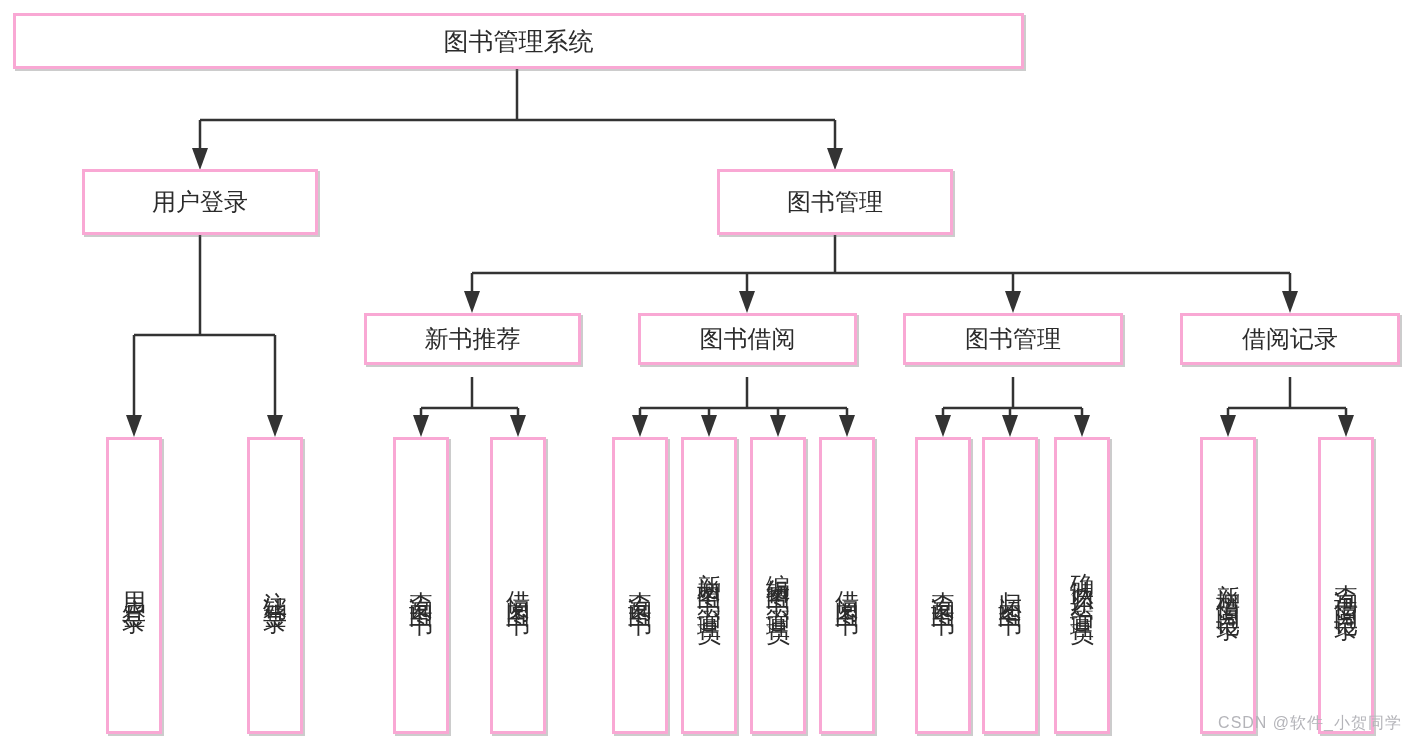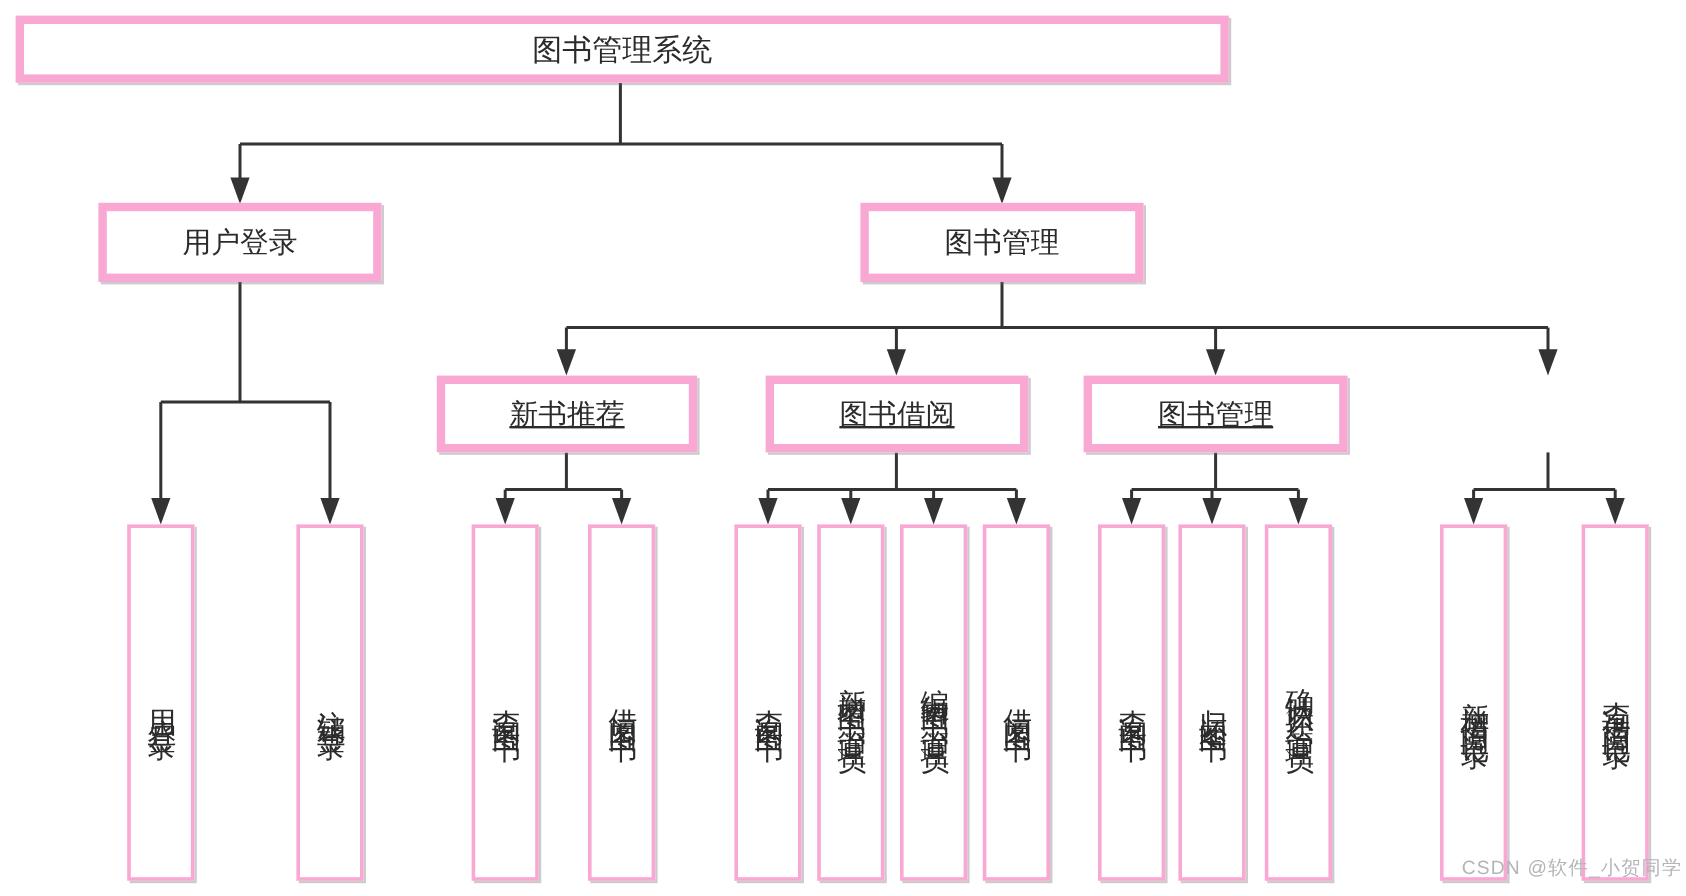--- a/index.html
+++ b/index.html
@@ -14,31 +14,31 @@
   svg.connectors {
     position: absolute;
     left: 0; top: 0;
     width: 1405px; height: 747px;
     z-index: 1;
   }
   .node {
     position: absolute;
     box-sizing: border-box;
     background: #ffffff;
-    border: 7px solid #f9a8d4;
+    border: 3px solid #f9a8d4;
     box-shadow: 2px 2px 0 rgba(110,110,110,0.35);
     display: flex;
     align-items: center;
     justify-content: center;
     color: #2b2b2b;
     z-index: 2;
   }
   .node-root { left: 13px; top: 13px; width: 1011px; height: 56px; font-size: 25px; }
   .node-l2   { top: 169px; height: 66px; width: 236px; font-size: 24px; }
-  .node-l3   { top: 313px; height: 64px; font-size: 24px; text-decoration: underline; }
+  .node-l3   { top: 313px; height: 52px; font-size: 24px; }
   .node-leaf { top: 437px; height: 297px; width: 56px; border-width: 3px; }
   .node-leaf .vtext {
     writing-mode: vertical-rl;
     text-orientation: mixed;
     font-size: 24px;
     line-height: 1.0;
     letter-spacing: 7px;
     white-space: nowrap;
     color: #2b2b2b;
   }
@@ -144,20 +144,23 @@
 
   <div class="node node-l3" style="left:364px;width:217px;">
     <span>新书推荐</span>
   </div>
   <div class="node node-l3" style="left:638px;width:219px;text-align:center;">
     <span>图书借阅</span>
   </div>
   <div class="node node-l3" style="left:903px;width:220px;">
     <span>图书管理</span>
   </div>
+  <div class="node node-l3" style="left:1180px;width:220px;">
+    <span>借阅记录</span>
+  </div>
 
   <div class="node node-leaf" style="left:106px;">
     <span class="vtext">用户登录</span>
   </div>
   <div class="node node-leaf" style="left:247px;">
     <span class="vtext">注销登录</span>
   </div>
 
   <div class="node node-leaf" style="left:393px;">
     <span class="vtext">查询图书</span>

